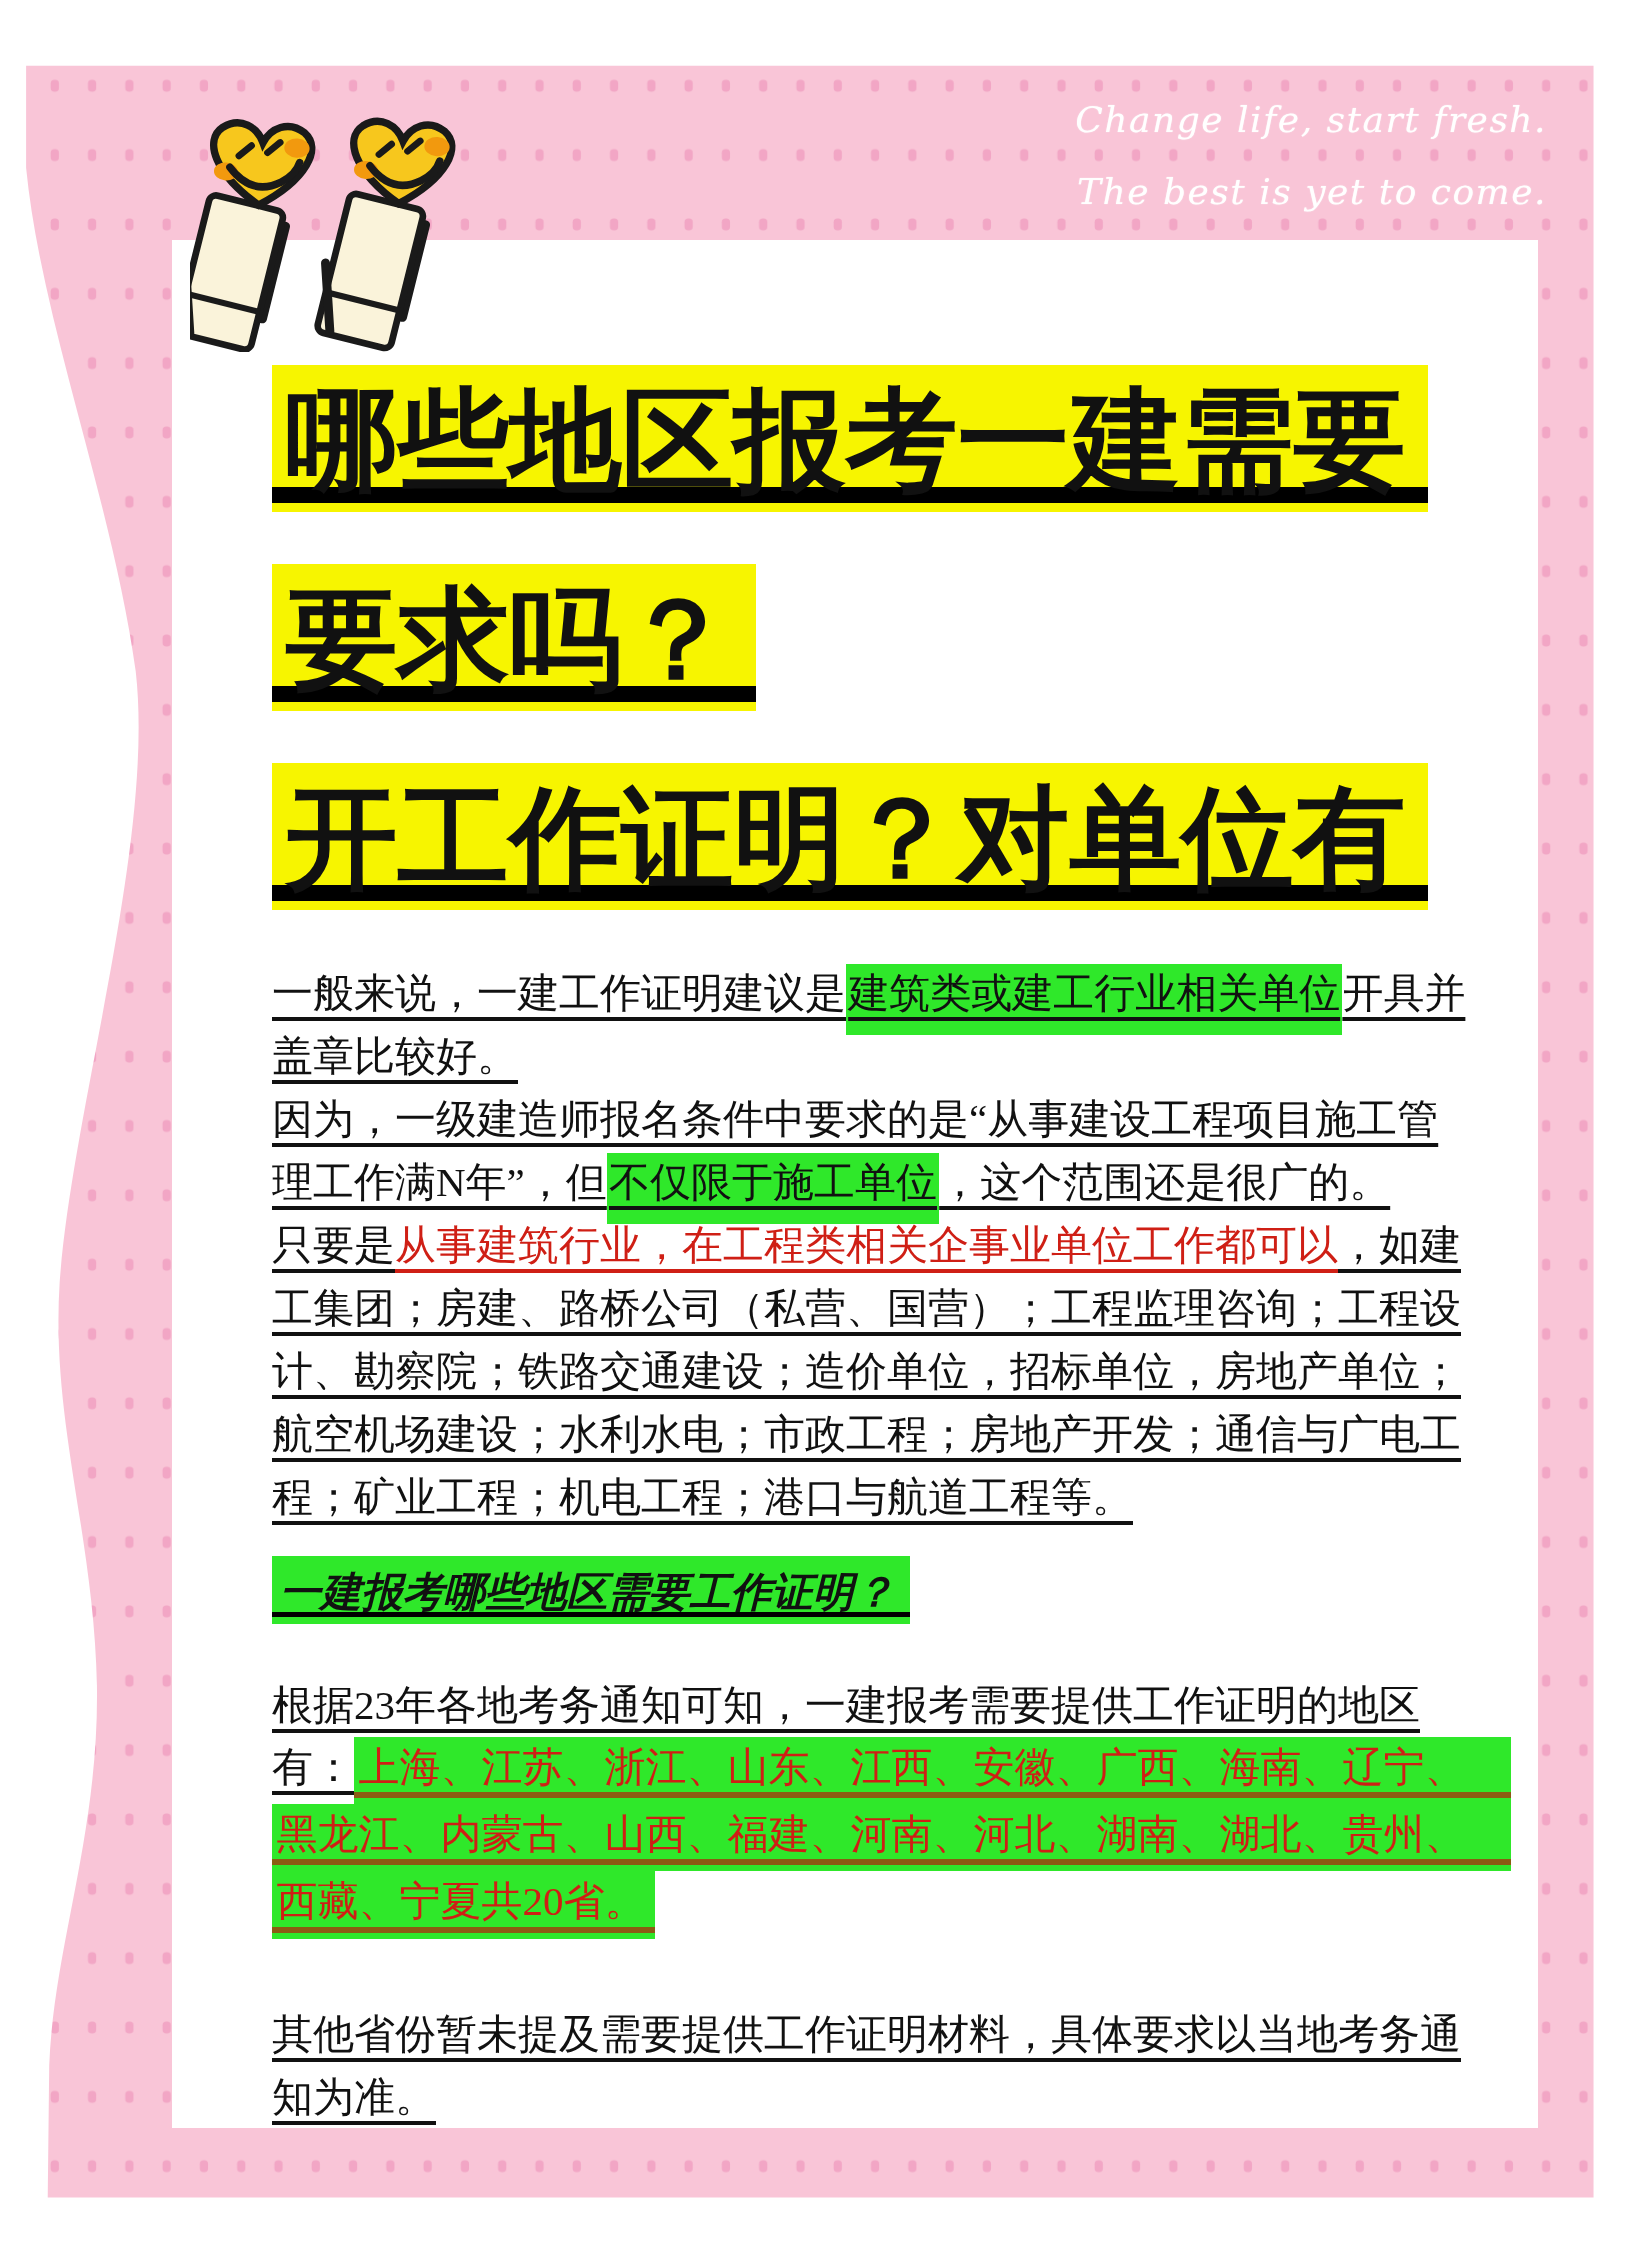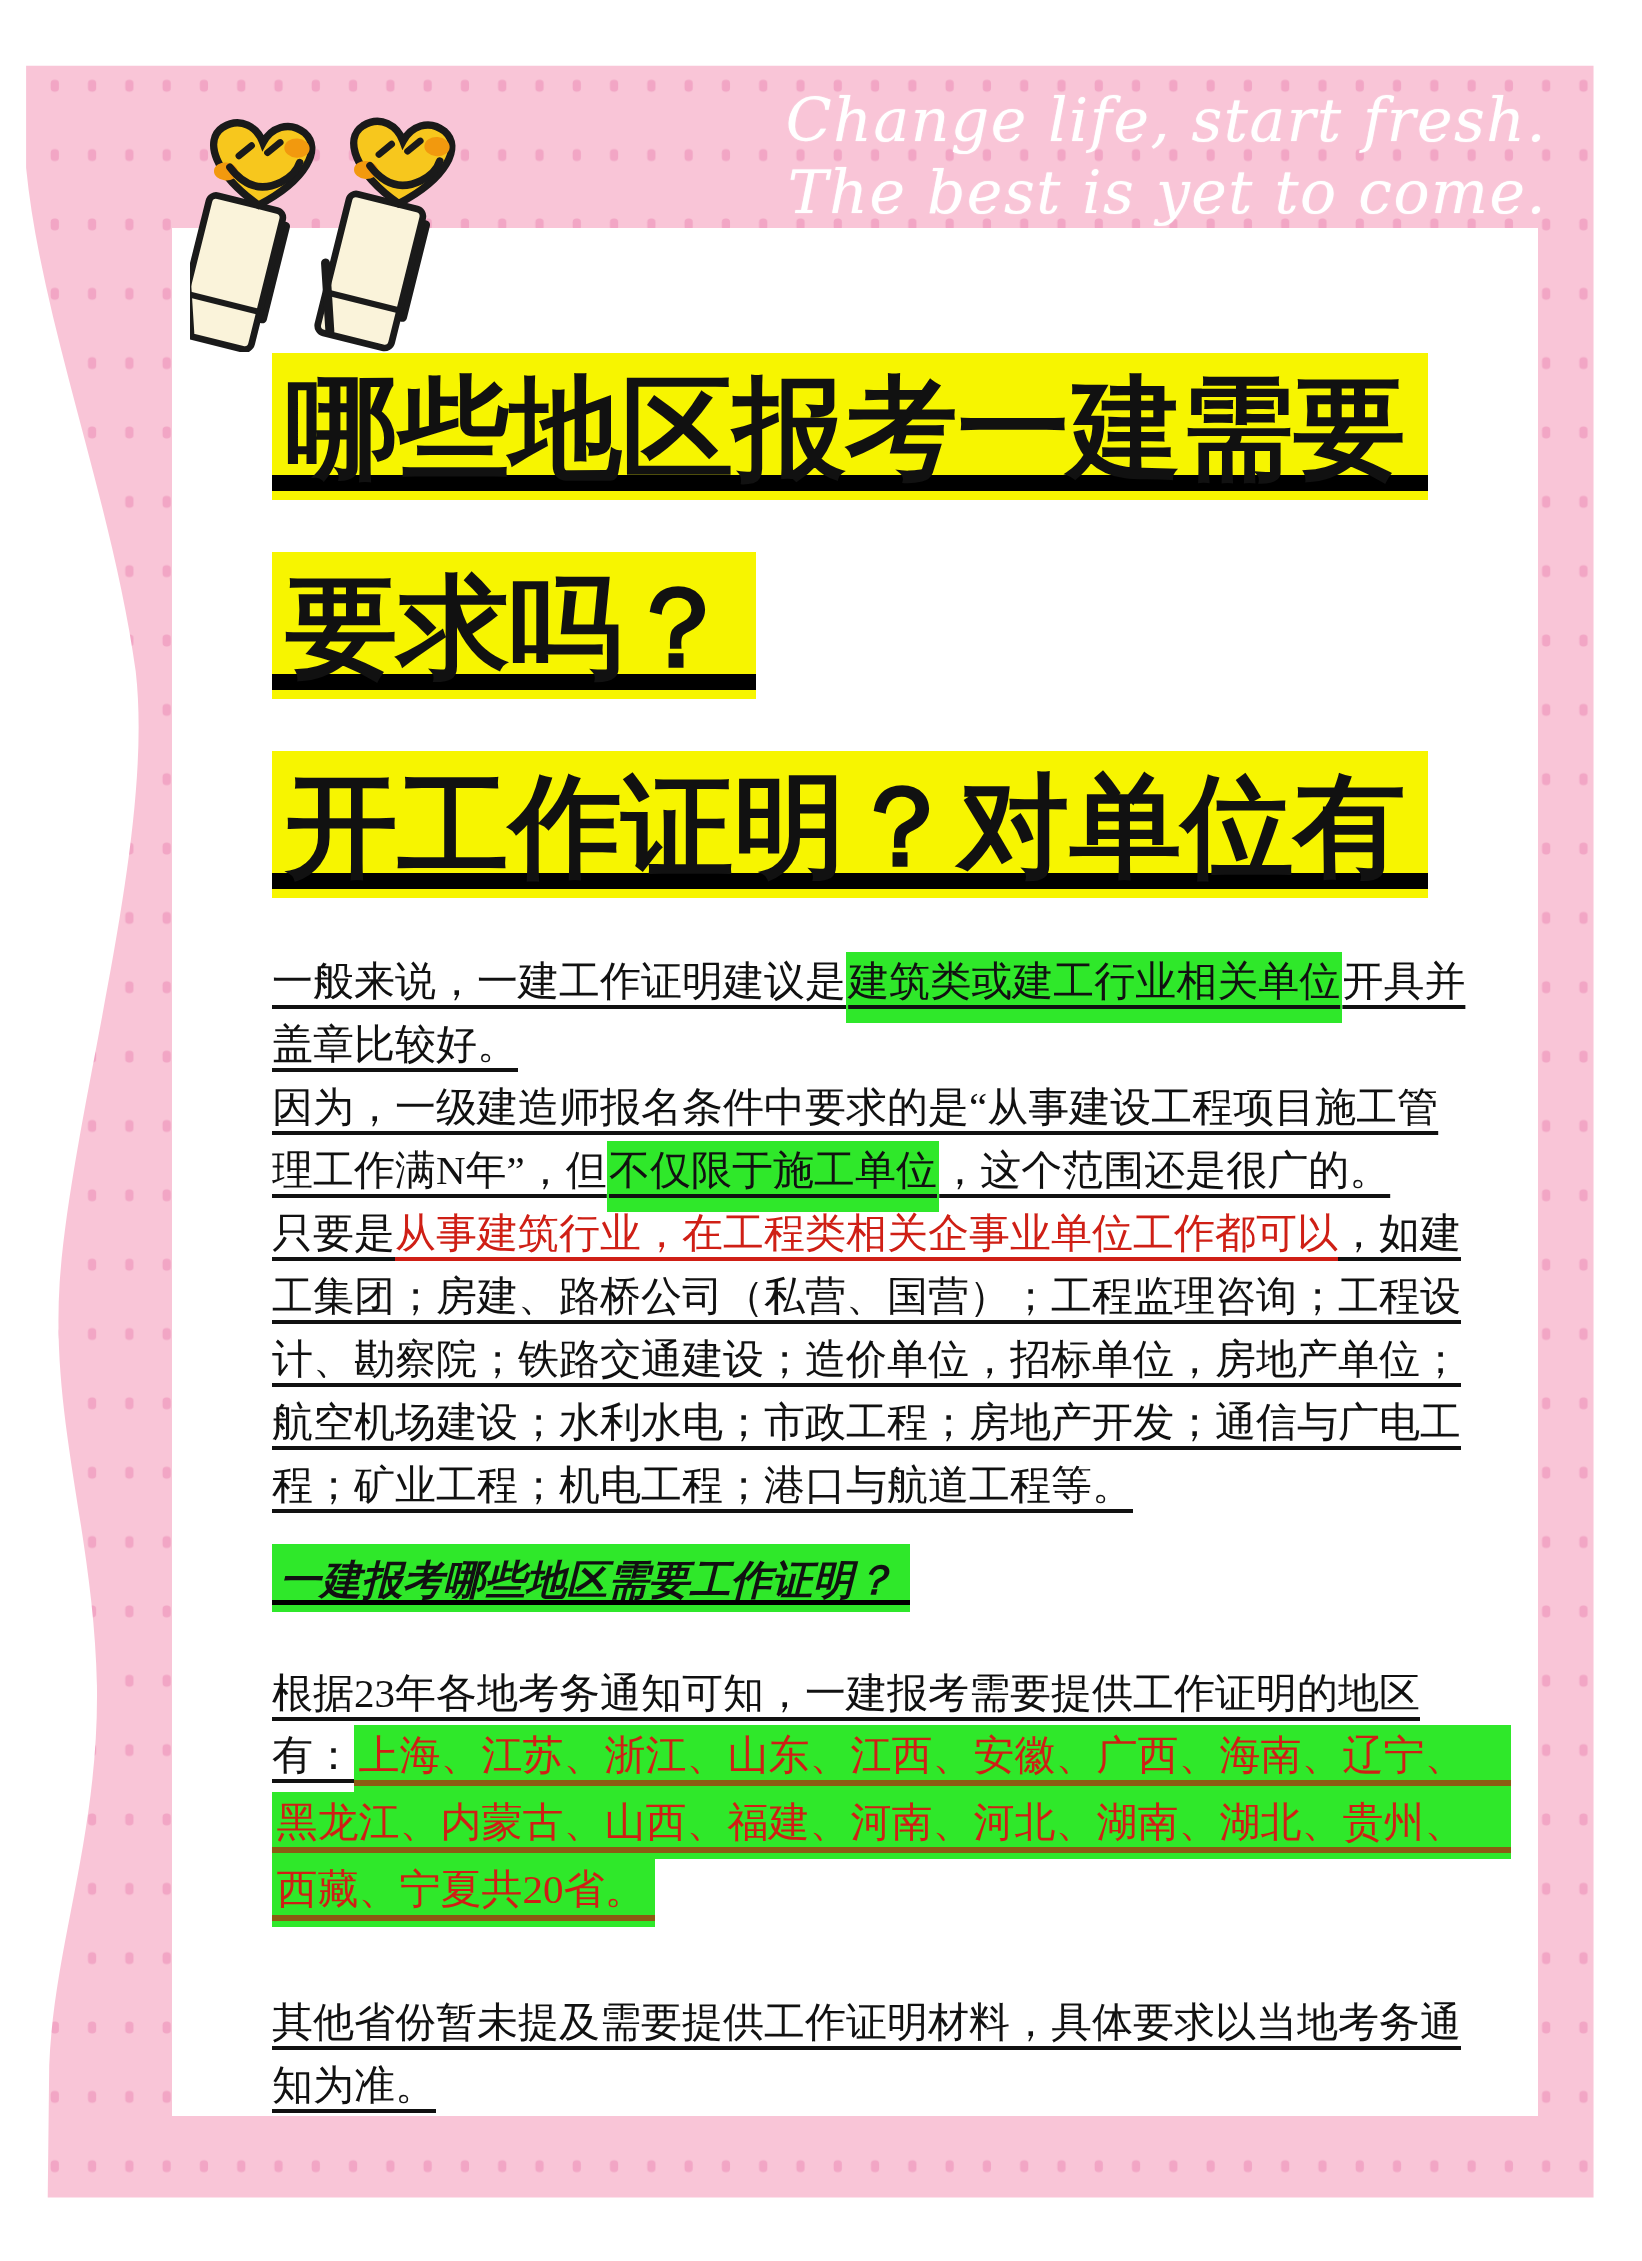--- a/index.html
+++ b/index.html
@@ -10,27 +10,27 @@
     overflow:hidden;
     font-family:"Liberation Serif","DejaVu Serif",serif;
   }
   .bg-svg{position:absolute;left:0;top:0;z-index:0;}
   .quote{
     position:absolute;top:84px;right:95px;z-index:2;
     text-align:right;
     color:var(--quote-white,#fff);
     font-family:"DejaVu Serif","Liberation Serif",serif;
     font-style:italic;
-    font-size:60px;line-height:72px;
+    font-size:36px;line-height:72px;
     letter-spacing:1.5px;
     text-shadow:0 0 1.5px rgba(255,255,255,.6);
   }
   .clips-svg{position:absolute;left:190px;top:95px;z-index:3;}
   .card{
-    position:absolute;left:172px;top:228px;z-index:1;
+    position:absolute;left:172px;top:240px;z-index:1;
     width:1366px;height:1888px;
     background:#ffffff;
     box-sizing:border-box;
     padding:125px 27px 0 100px;
   }
   .t-row{margin:0 0 52px 0;}
   .title-line{
     display:inline-block;
     font-size:112px;font-weight:bold;color:var(--text-black,#111);
     line-height:123px;

